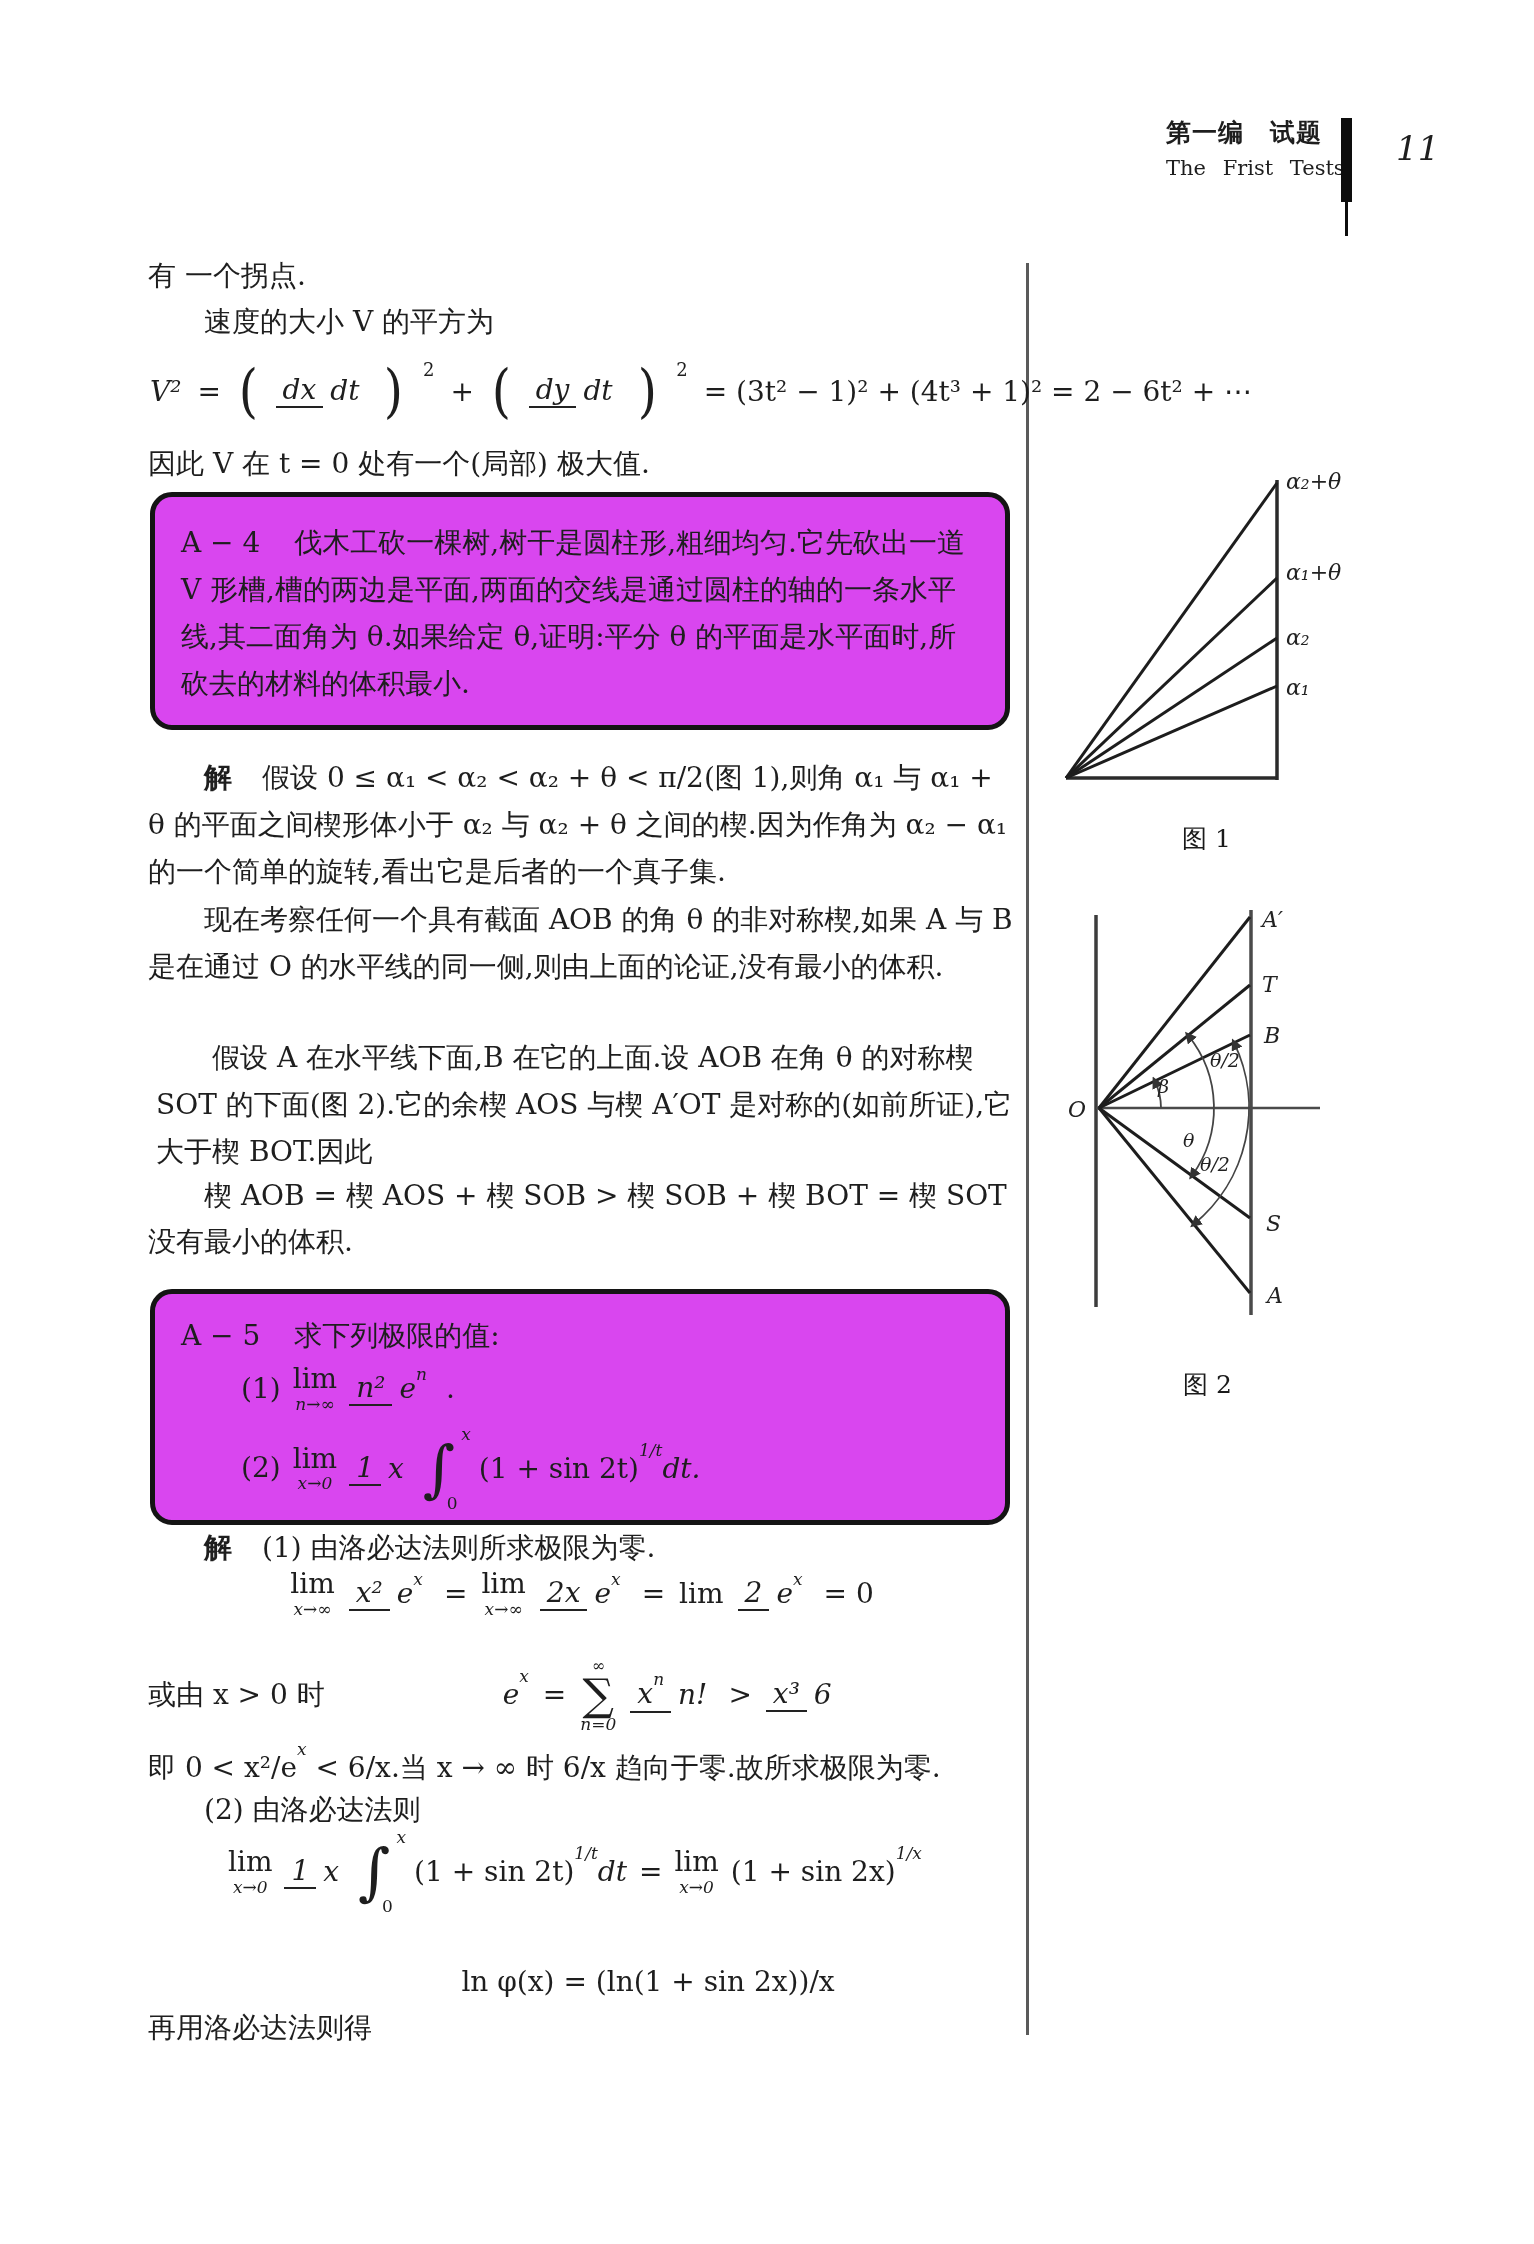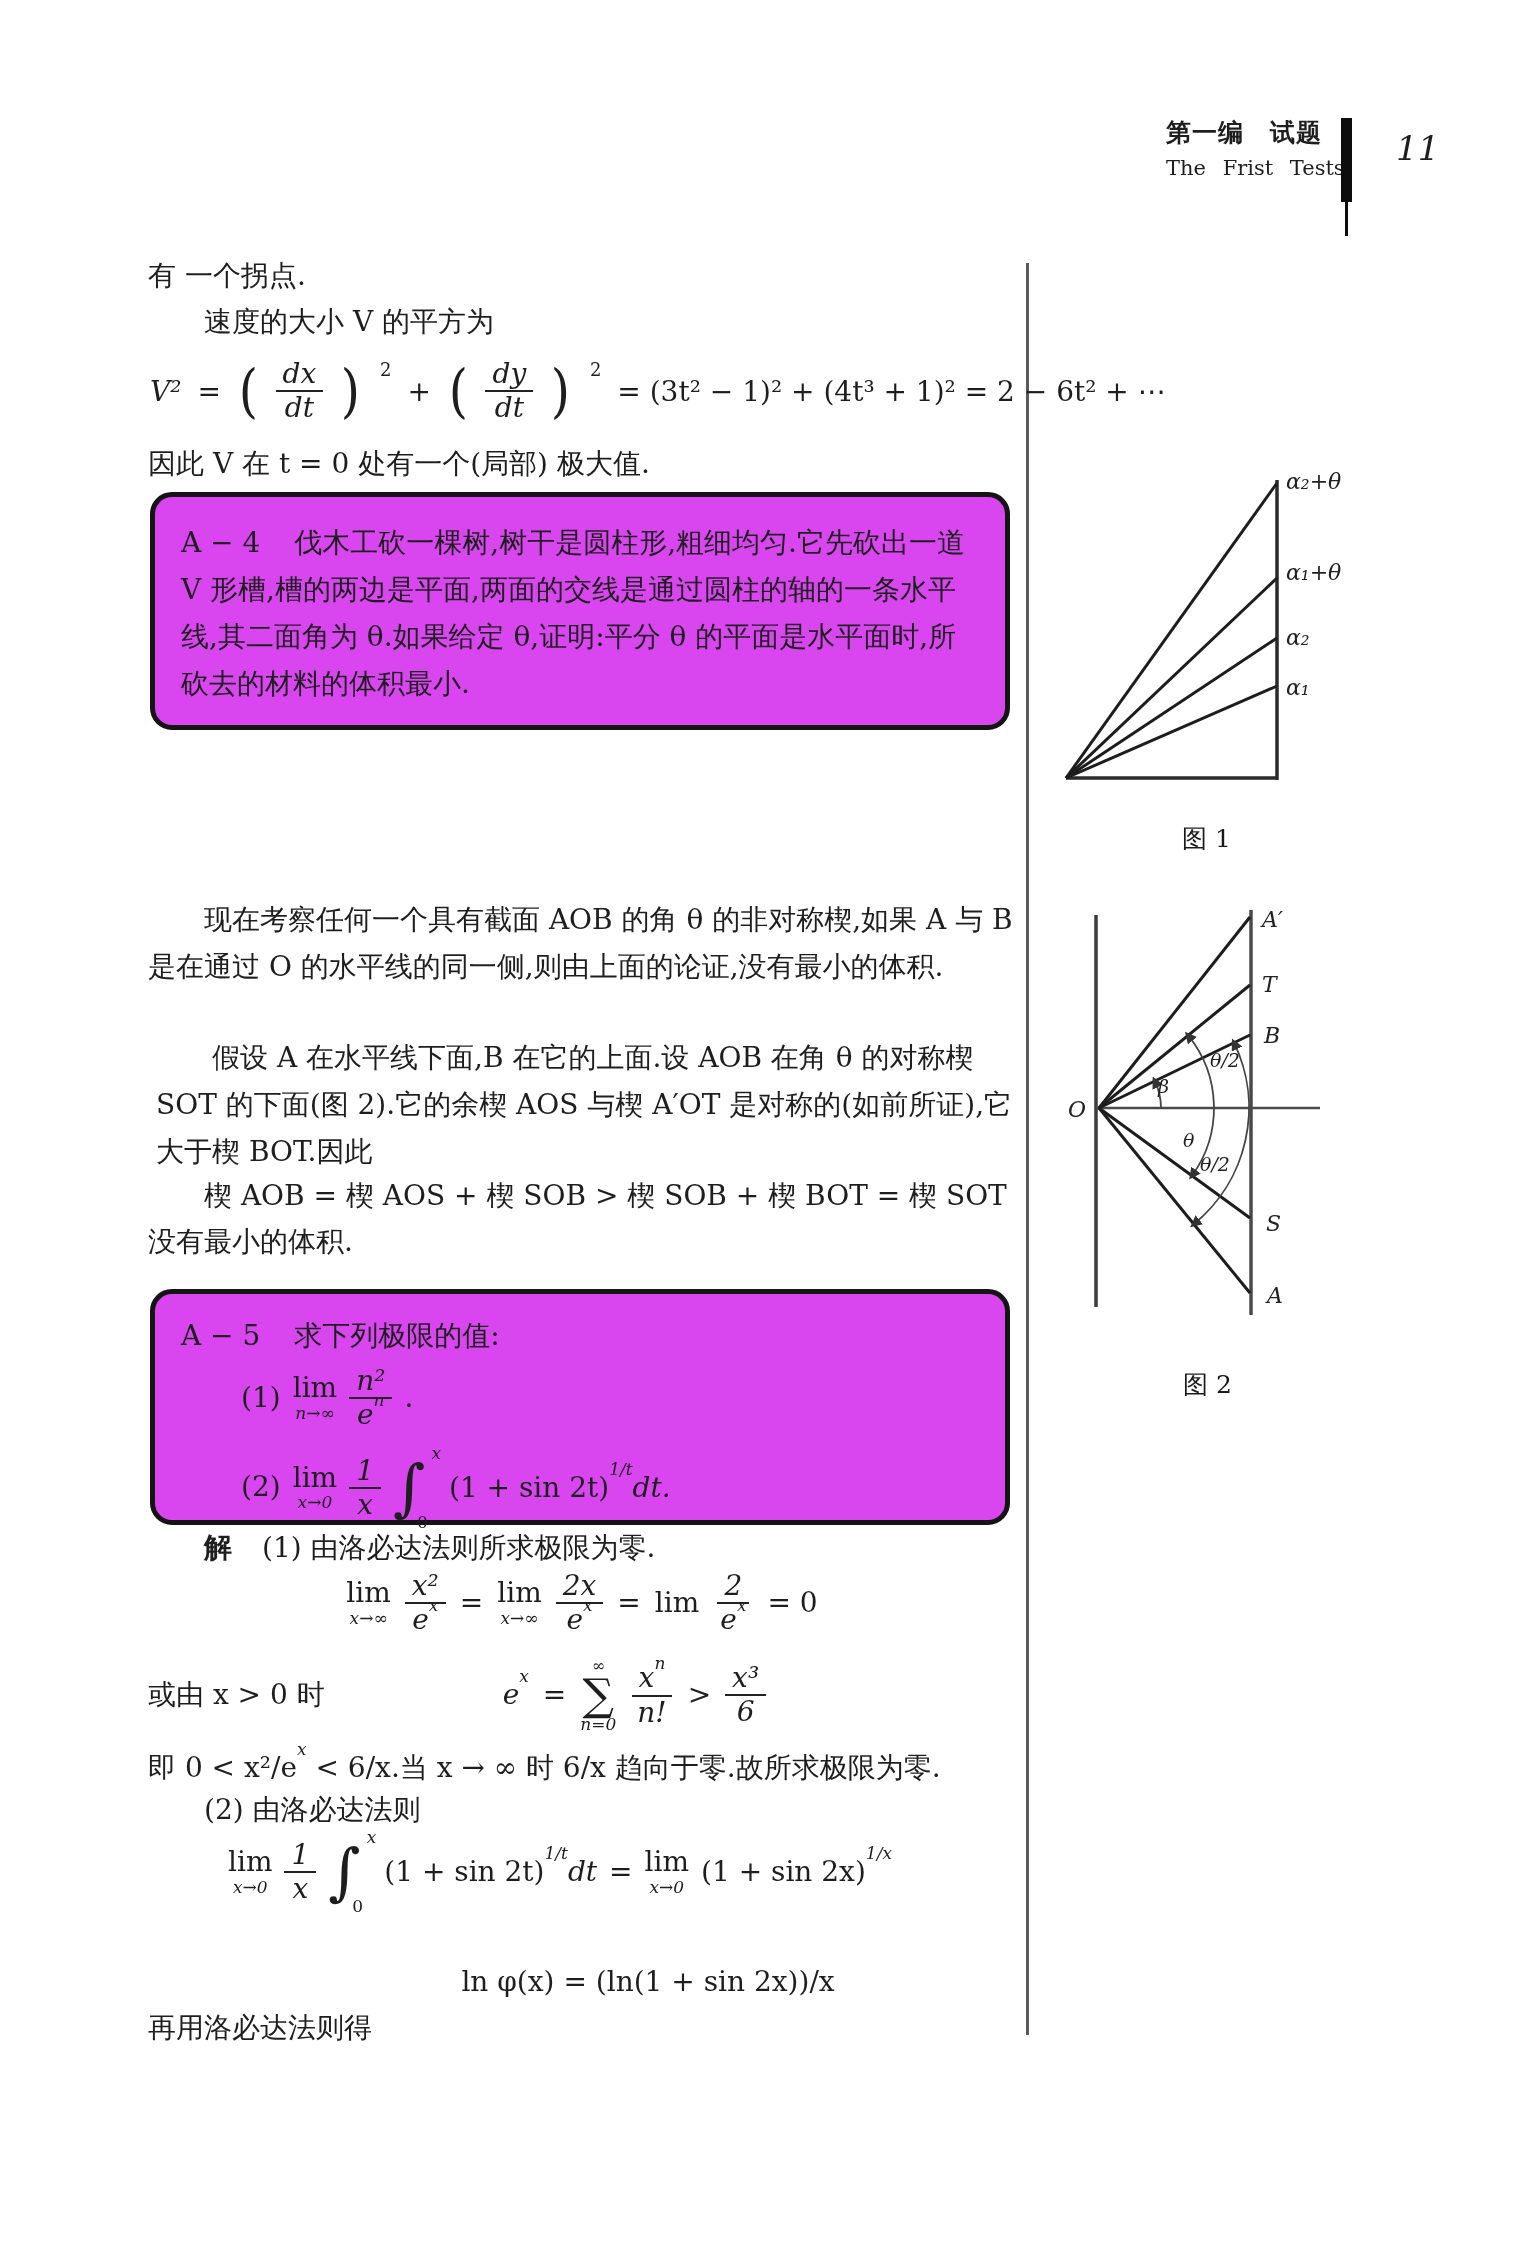--- a/index.html
+++ b/index.html
@@ -8,21 +8,21 @@
     font-family:"DejaVu Serif","Liberation Serif",serif;color:#1e1e1e;
     overflow:hidden;
   }
   .abs{position:absolute;}
   .para{width:868px;font-size:28px;line-height:47px;margin:0;}
   .indent{text-indent:56px;}
   .jie{font-weight:bold;margin-left:56px;margin-right:30px;font-family:"DejaVu Sans","Liberation Sans",sans-serif;}
   .it{font-style:italic;}
   
   .frow{display:flex;align-items:center;font-size:28px;}
-  .frac{display:inline-flex;flex-direction:column;align-items:center;line-height:1.15;}
+  .frac{display:inline-flex;flex-direction:row;align-items:center;line-height:1.15;}
   .frac .fn{padding:0 7px;border-bottom:2px solid #222;}
   .frac .fd{padding:0 7px;}
   .lim{display:inline-flex;flex-direction:column;align-items:center;line-height:1.02;}
   .lim .lb{font-size:17px;font-style:italic;margin-top:2px;}
   .sum{display:inline-flex;flex-direction:column;align-items:center;line-height:1;}
   .sum .st{font-size:16px;}
   .sum .sg{font-size:44px;line-height:0.95;}
   .sum .sb{font-size:17px;font-style:italic;}
   .int{position:relative;display:inline-block;width:44px;height:84px;}
   .int .ig{font-size:62px;line-height:84px;display:block;text-align:left;}
@@ -83,20 +83,21 @@
       <span class="psup">2</span>
     <span>= (3t² − 1)² + (4t³ + 1)² = 2 − 6t² + ⋯</span>
   </div>
 
   <p class="abs para" style="left:148px;top:440px;">因此 V 在 t = 0 处有一个(局部) 极大值.</p>
 
   <div class="abs pbox" style="left:150px;top:492px;width:860px;height:238px;">
     <span>A − 4</span><span class="gapv" style="width:34px;"></span><span>伐木工砍一棵树,树干是圆柱形,粗细均匀.它先砍出一道 V 形槽,槽的两边是平面,两面的交线是通过圆柱的轴的一条水平线,其二面角为 θ.如果给定 θ,证明:平分 θ 的平面是水平面时,所砍去的材料的体积最小.</span>
   </div>
 
+  <p class="abs para" style="left:148px;top:754px;"><b class="jie">解</b><span>假设 0 ≤ α₁ &lt; α₂ &lt; α₂ + θ &lt; π/2(图 1),则角 α₁ 与 α₁ + θ 的平面之间楔形体小于 α₂ 与 α₂ + θ 之间的楔.因为作角为 α₂ − α₁ 的一个简单的旋转,看出它是后者的一个真子集.</span></p>
   <p class="abs para indent" style="left:148px;top:896px;">现在考察任何一个具有截面 AOB 的角 θ 的非对称楔,如果 A 与 B 是在通过 O 的水平线的同一侧,则由上面的论证,没有最小的体积.</p>
   <p class="abs para indent" style="left:156px;top:1034px;">假设 A 在水平线下面,B 在它的上面.设 AOB 在角 θ 的对称楔 SOT 的下面(图 2).它的余楔 AOS 与楔 A′OT 是对称的(如前所证),它大于楔 BOT.因此</p>
   <p class="abs para" style="left:148px;top:1172px;padding-left:56px;">楔 AOB = 楔 AOS + 楔 SOB &gt; 楔 SOB + 楔 BOT = 楔 SOT</p>
   <p class="abs para" style="left:148px;top:1218px;">没有最小的体积.</p>
 
   <div class="abs pbox" style="left:150px;top:1262px;width:860px;height:236px;padding-top:18px;margin-top:27px;">
     <div>
       <span>A − 5</span><span class="gapv" style="width:34px;"></span><span>求下列极限的值:</span>
     </div>
     <div class="frow" style="margin:6px 0 0 60px;gap:12px;line-height:1.1;">

